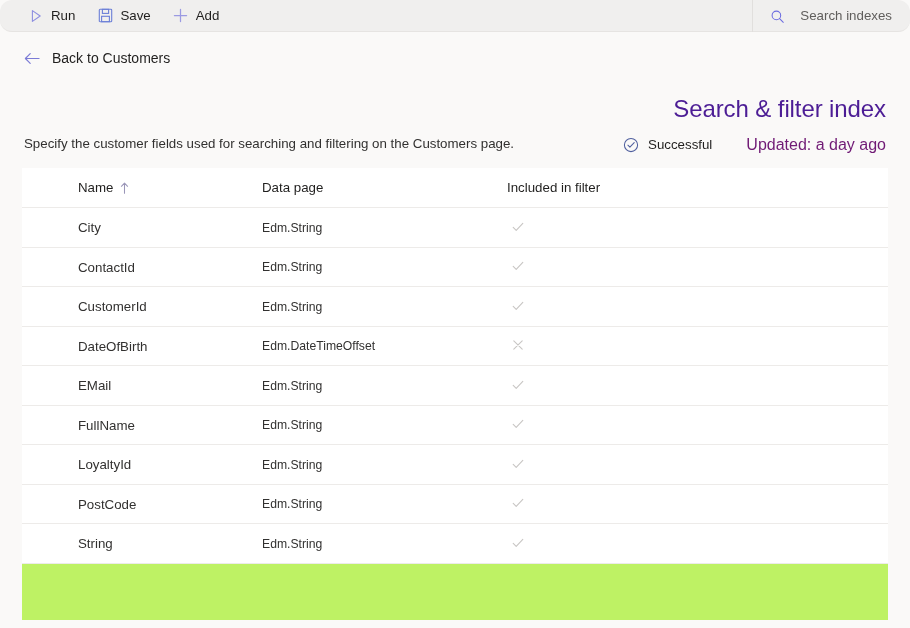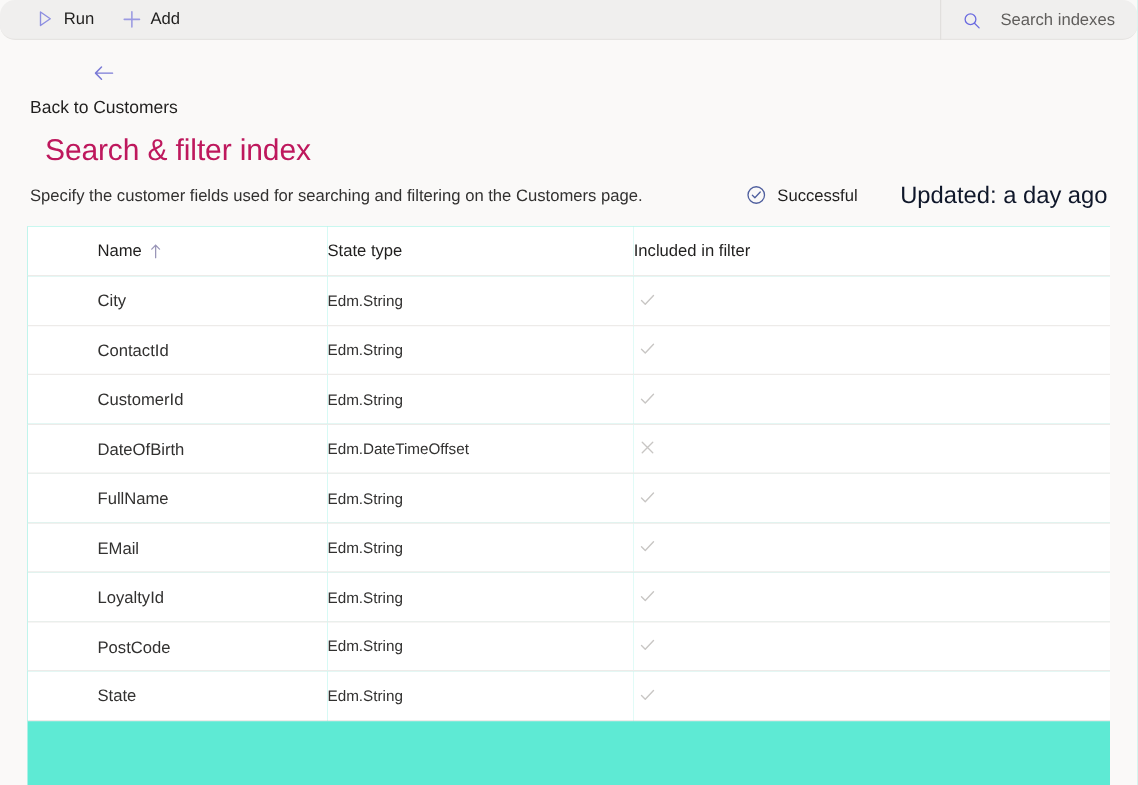--- a/index.html
+++ b/index.html
@@ -14,21 +14,21 @@
     -webkit-font-smoothing: antialiased;
   }
 
   
   .commandbar {
     position: relative;
     height: 32px;
     background: #f0efee;
     border-bottom: 1px solid #e6e4e2;
     display: flex;
-    align-items: flex-end;
+    align-items: center;
     border-radius: 12px;
   }
   .cmd-left {
     display: flex;
     align-items: center;
     padding-left: 18px;
     gap: 2px;
   }
   .cmd-btn {
     display: flex;
@@ -85,40 +85,40 @@
   .backrow {
     padding: 18px 0 0 24px;
     height: 50px;
   }
   .backlink {
     display: inline-flex;
     align-items: center;
     gap: 12px;
     cursor: pointer;
     text-decoration: none;
-    flex-direction: column;
   }
   .backlink .lbl {
     font-size: 14px;
     color: #201f1e;
     line-height: 1;
   }
 
   
   .headblock {
     padding: 12px 24px 0 24px;
     position: relative;
   }
   .page-title {
     font-size: 24px;
     font-weight: 400;
-    color: #be185d;
-    margin: 12px;
+    color: #4c1d95;
+    margin: 0;
     line-height: 1.25;
     letter-spacing: -0.1px;
+    text-align: right;
   }
   .page-sub {
     font-size: 13.3px;
     color: #323130;
     margin: 11px 0 0 0;
     line-height: 1.35;
   }
 
   .statusblock {
     position: absolute;
@@ -133,30 +133,30 @@
     display: flex;
     align-items: center;
     gap: 9px;
   }
   .status-text {
     font-size: 13.3px;
     color: #201f1e;
     line-height: 1;
   }
   .status-updated {
-    font-size: 19px;
-    color: #0f172a;
+    font-size: 16px;
+    color: #701a75;
     line-height: 1;
     text-align: right;
   }
 
   
   .table-card {
     margin: 15px 22px 0 22px;
-    background: #5eead4;
+    background: #bef264;
     height: 452px;
     overflow: hidden;
   }
   .tbl {
     width: 100%;
     border-collapse: collapse;
     table-layout: fixed;
   }
   .tbl th {
     text-align: left;
@@ -215,20 +215,30 @@
 
     <div class="cmd-btn">
       <span class="cmd-ico">
         <svg width="14" height="14" viewBox="0 0 14 14">
           <path d="M3.4 1.6 L11.2 7 L3.4 12.4 Z" fill="none" stroke="#8d8ee0" stroke-width="1.1" stroke-linejoin="round"></path>
         </svg>
       </span>
       <span class="lbl">Run</span>
     </div>
 
+    <div class="cmd-btn">
+      <span class="cmd-ico">
+        <svg width="15" height="15" viewBox="0 0 15 15">
+          <rect x="1.3" y="1.3" width="12.4" height="12.4" rx="0.8" fill="none" stroke="#6b7fd7" stroke-width="1.1"></rect>
+          <rect x="4.4" y="1.3" width="6.2" height="4.1" fill="none" stroke="#6b7fd7" stroke-width="1.1"></rect>
+          <rect x="3.6" y="8.3" width="7.8" height="5.4" fill="none" stroke="#6b7fd7" stroke-width="1.1"></rect>
+        </svg>
+      </span>
+      <span class="lbl">Save</span>
+    </div>
 
 
     <div class="cmd-btn">
       <span class="cmd-ico">
         <svg width="15" height="15" viewBox="0 0 15 15">
           <path d="M7.5 1.4 V13.6 M1.4 7.5 H13.6" stroke="#9b9ae2" stroke-width="1.25" stroke-linecap="round"></path>
         </svg>
       </span>
       <span class="lbl">Add</span>
     </div>
@@ -286,21 +296,21 @@
           <span class="th-name-inner">
             <span>Name</span>
             <span class="sort-asc">
               <svg width="9" height="12" viewBox="0 0 9 12">
                 <path d="M4.5 11.2 V1.2 M1.4 4.3 L4.5 1.1 L7.6 4.3" fill="none" stroke="#9a96b8" stroke-width="1.05" stroke-linecap="round" stroke-linejoin="round"></path>
               </svg>
             </span>
           </span>
         </th>
         <th class="c-type">
-          <span>State type</span>
+          <span>Data page</span>
         </th>
         <th class="c-inc">
           <span>Included in filter</span>
         </th>
       </tr>
     </thead>
     <tbody id="tbody">
         <tr>
           <td class="c-name">City</td>
           <td class="c-type">Edm.String</td>
@@ -331,57 +341,57 @@
         <tr>
           <td class="c-name">DateOfBirth</td>
           <td class="c-type">Edm.DateTimeOffset</td>
           <td class="c-inc inc-cell"><span class="inc-mark">
               <svg width="14" height="14" viewBox="0 0 14 14">
                 <path d="M2.8 2.8 L11.2 11.2 M11.2 2.8 L2.8 11.2" fill="none" stroke="#c8c6c4" stroke-width="1.1" stroke-linecap="round"></path>
               </svg>
             </span></td>
         </tr>
         <tr>
+          <td class="c-name">EMail</td>
+          <td class="c-type">Edm.String</td>
+          <td class="c-inc inc-cell"><span class="inc-mark">
+              <svg width="14" height="14" viewBox="0 0 14 14">
+                <path d="M2.2 7.4 L5.2 10.4 L11.8 3.4" fill="none" stroke="#c8c6c4" stroke-width="1.1" stroke-linecap="round" stroke-linejoin="round"></path>
+              </svg>
+            </span></td>
+        </tr>
+        <tr>
           <td class="c-name">FullName</td>
           <td class="c-type">Edm.String</td>
           <td class="c-inc inc-cell"><span class="inc-mark">
               <svg width="14" height="14" viewBox="0 0 14 14">
                 <path d="M2.2 7.4 L5.2 10.4 L11.8 3.4" fill="none" stroke="#c8c6c4" stroke-width="1.1" stroke-linecap="round" stroke-linejoin="round"></path>
               </svg>
             </span></td>
         </tr>
         <tr>
-          <td class="c-name">EMail</td>
-          <td class="c-type">Edm.String</td>
-          <td class="c-inc inc-cell"><span class="inc-mark">
-              <svg width="14" height="14" viewBox="0 0 14 14">
-                <path d="M2.2 7.4 L5.2 10.4 L11.8 3.4" fill="none" stroke="#c8c6c4" stroke-width="1.1" stroke-linecap="round" stroke-linejoin="round"></path>
-              </svg>
-            </span></td>
-        </tr>
-        <tr>
           <td class="c-name">LoyaltyId</td>
           <td class="c-type">Edm.String</td>
           <td class="c-inc inc-cell"><span class="inc-mark">
               <svg width="14" height="14" viewBox="0 0 14 14">
                 <path d="M2.2 7.4 L5.2 10.4 L11.8 3.4" fill="none" stroke="#c8c6c4" stroke-width="1.1" stroke-linecap="round" stroke-linejoin="round"></path>
               </svg>
             </span></td>
         </tr>
         <tr>
           <td class="c-name">PostCode</td>
           <td class="c-type">Edm.String</td>
           <td class="c-inc inc-cell"><span class="inc-mark">
               <svg width="14" height="14" viewBox="0 0 14 14">
                 <path d="M2.2 7.4 L5.2 10.4 L11.8 3.4" fill="none" stroke="#c8c6c4" stroke-width="1.1" stroke-linecap="round" stroke-linejoin="round"></path>
               </svg>
             </span></td>
         </tr>
         <tr>
-          <td class="c-name">State</td>
+          <td class="c-name">String</td>
           <td class="c-type">Edm.String</td>
           <td class="c-inc inc-cell"><span class="inc-mark">
               <svg width="14" height="14" viewBox="0 0 14 14">
                 <path d="M2.2 7.4 L5.2 10.4 L11.8 3.4" fill="none" stroke="#c8c6c4" stroke-width="1.1" stroke-linecap="round" stroke-linejoin="round"></path>
               </svg>
             </span></td>
         </tr>
       </tbody>
   </table>
 </div>

